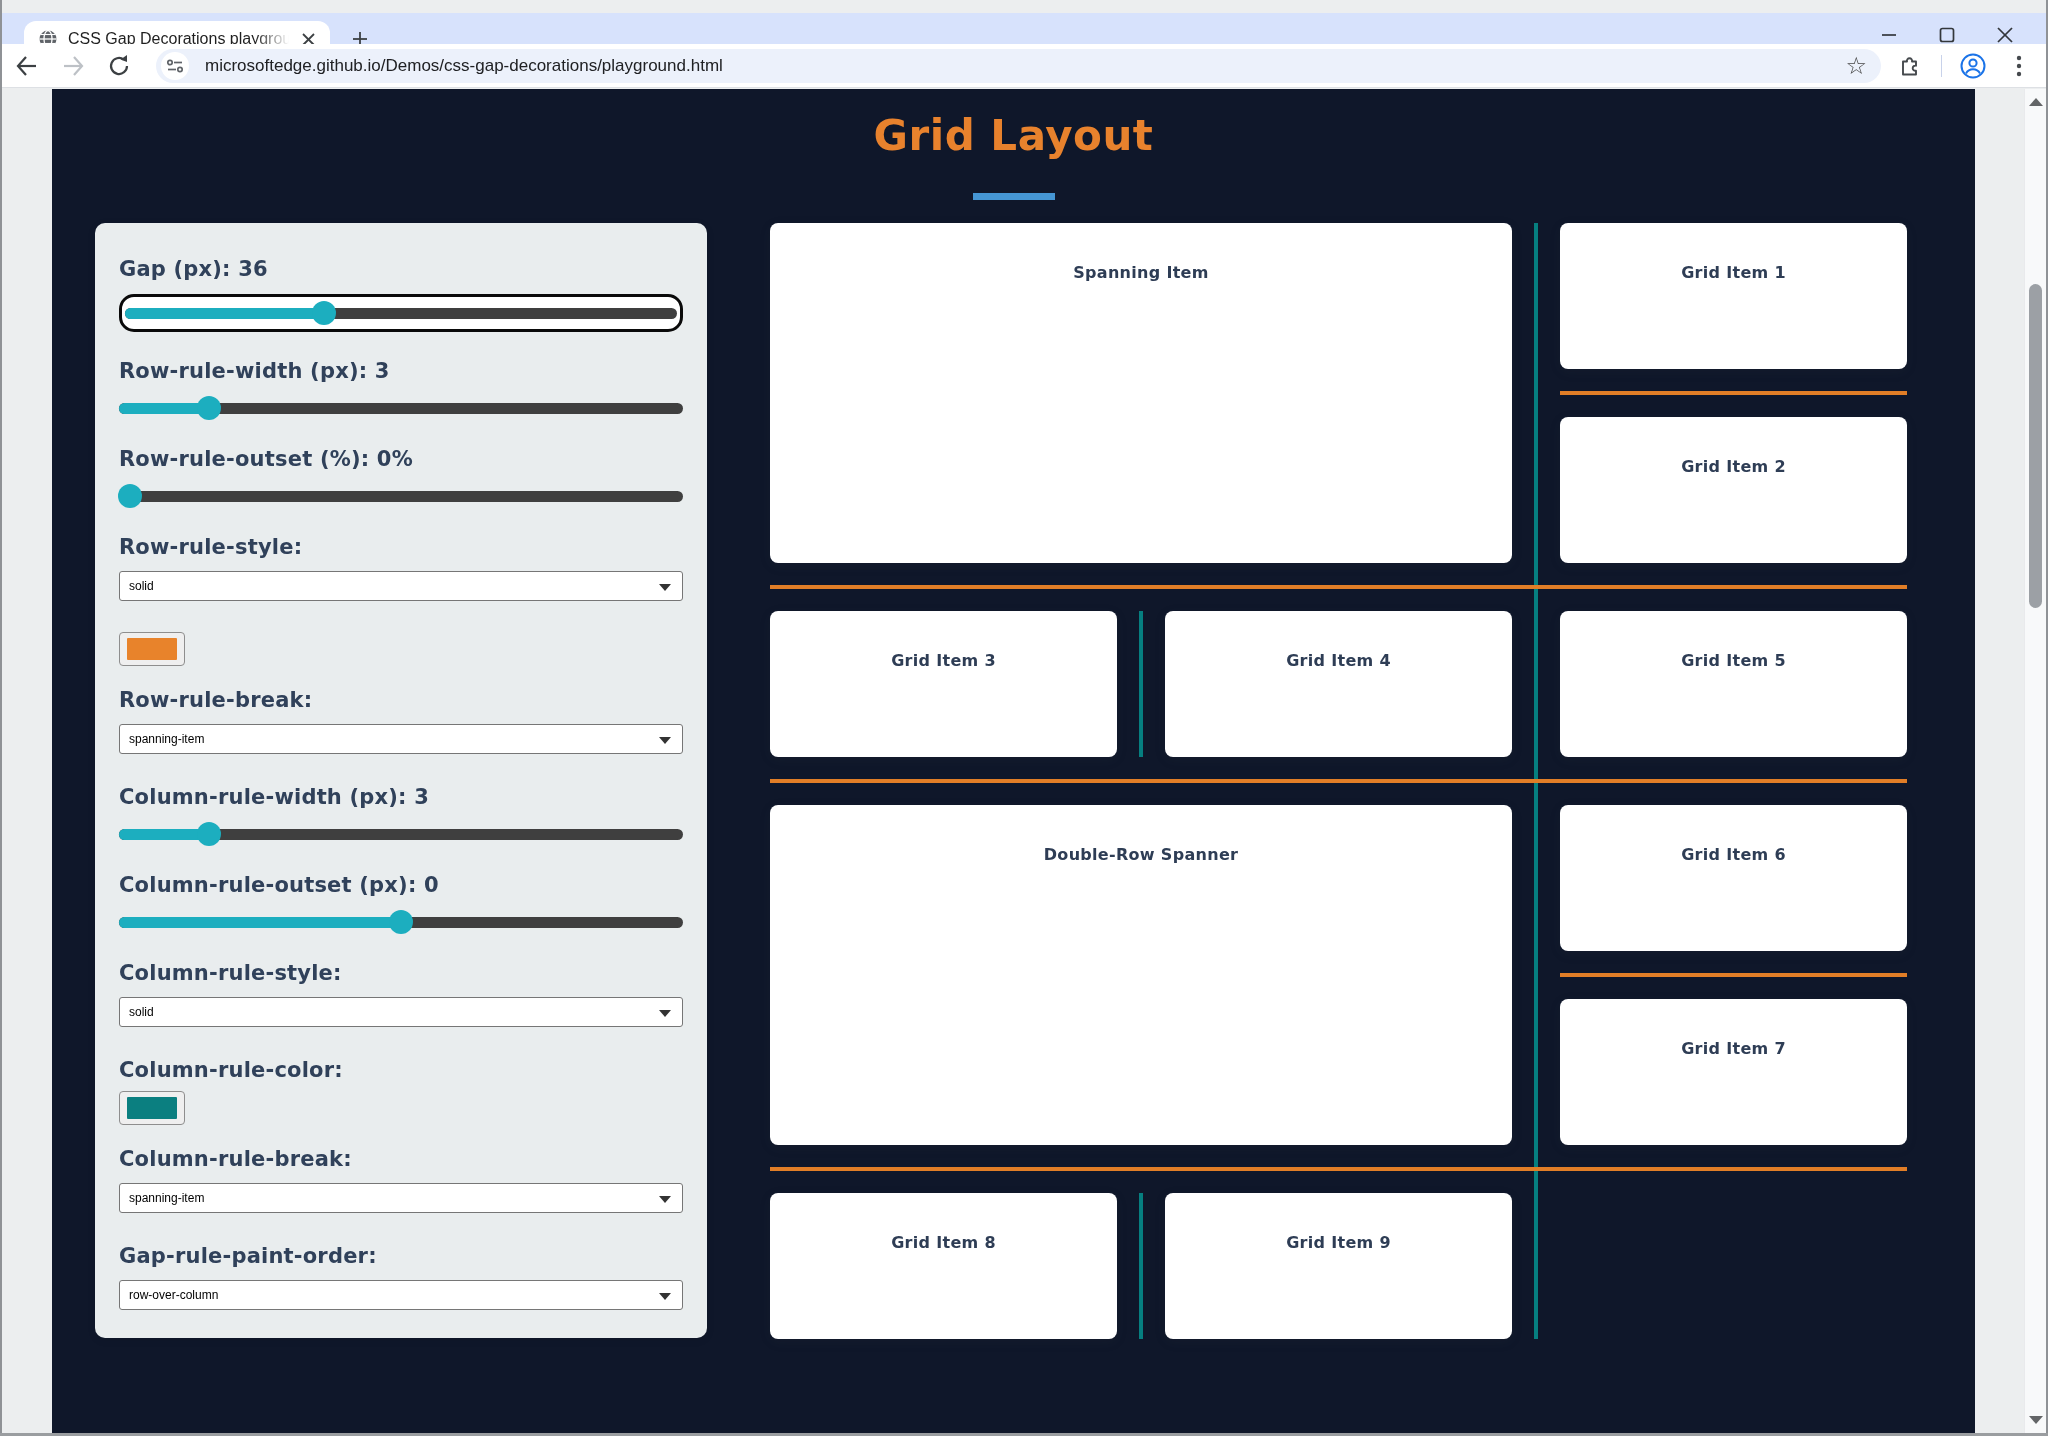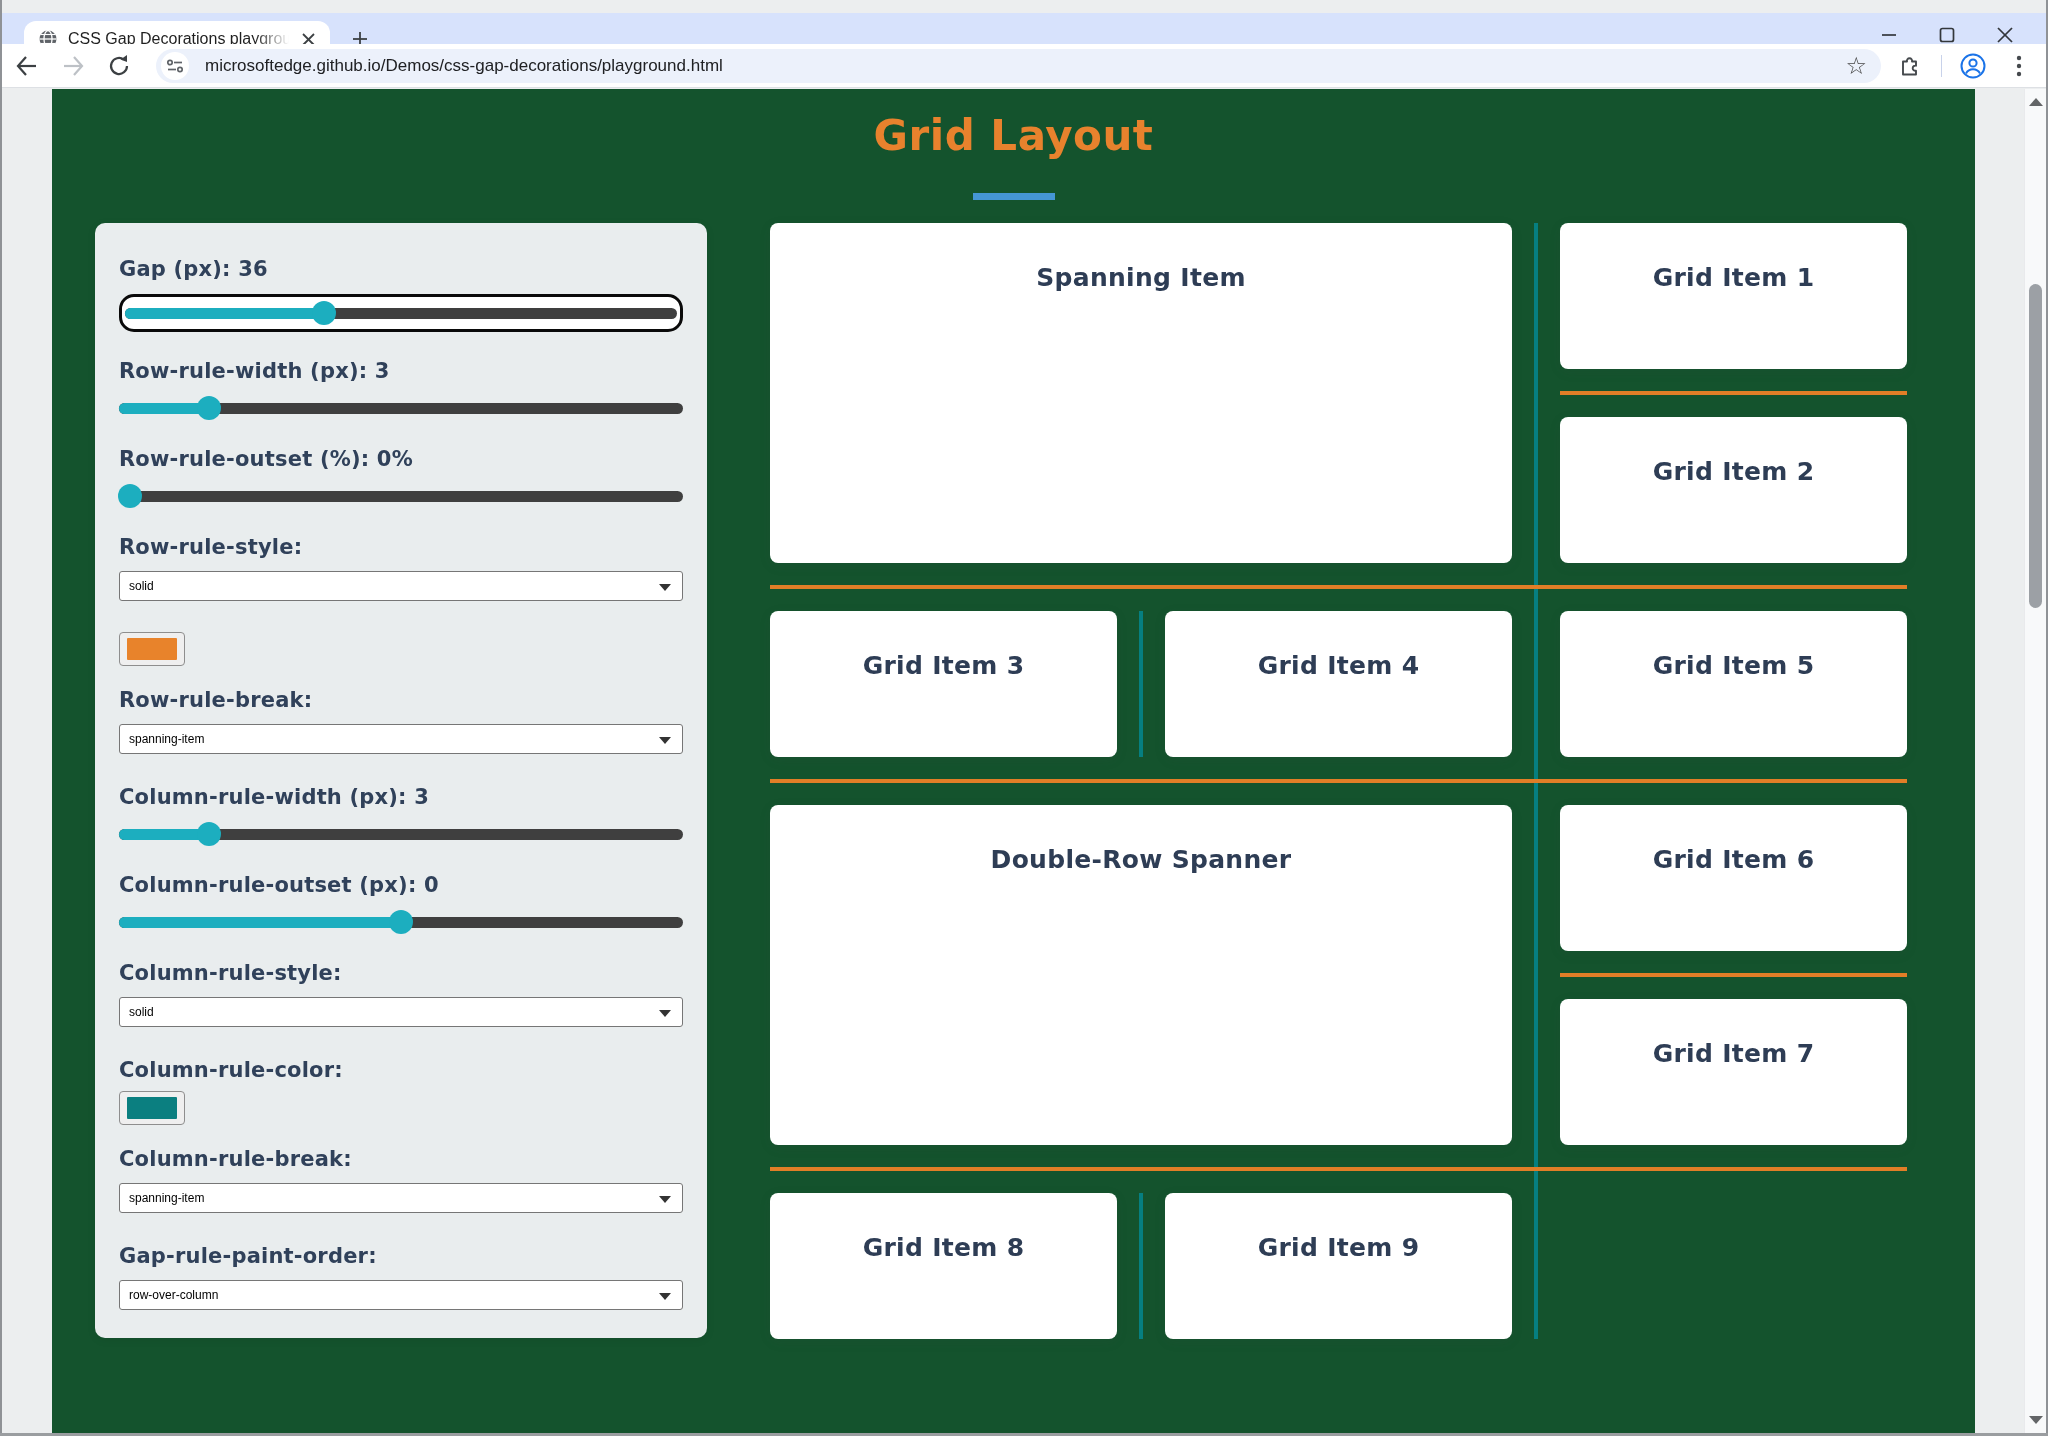--- a/index.html
+++ b/index.html
@@ -25,21 +25,21 @@
   .nav-ic { width:38px; height:38px; margin-left:8px; }
   .omnibox { flex:1; height:34px; margin:0 10px 0 18px; background:#ECF1FB; border-radius:17px; display:flex; align-items:center; padding:0 10px 0 5px; }
   .tune-wrap { width:28px; height:28px; background:#FFFFFF; border-radius:50%; display:flex; align-items:center; justify-content:center; }
   .url-text { margin-left:16px; font-size:17px; color:#202124; flex:1; white-space:nowrap; overflow:hidden; }
   .star { font-size:24px; color:#474747; line-height:1; margin-right:4px; }
   .tool-right { display:flex; align-items:center; margin-right:10px; }
   .vsep { width:1px; height:22px; background:#C8D2EA; margin:0 12px; }
 
   
   .viewport { position:absolute; left:0; top:89px; width:2048px; height:1344px; background:#ECEEEF; }
-  .content { position:absolute; left:52px; top:0; width:1923px; height:1344px; background:#14532d; }
+  .content { position:absolute; left:52px; top:0; width:1923px; height:1344px; background:#0f172a; }
 
   .page-title { position:absolute; left:0; top:22px; width:100%; text-align:center; font-size:42px; font-weight:800; letter-spacing:0.5px; color:#E8822D; }
   .title-underline { position:absolute; left:50%; top:104px; transform:translateX(-50%); width:82px; height:7px; background:#4596D4; }
 
   
   .panel { position:absolute; left:43px; top:134px; width:612px; height:1115px; background:#E9EDEE; border-radius:10px; box-shadow:0 2px 10px rgba(0,0,0,.07); padding:34px 24px 0 24px; }
   .ctl-label { font-size:21px; font-weight:700; color:#30415A; letter-spacing:0.2px; }
   .grp-slider { margin-bottom:27px; }
   .grp-slider .ctl-label { margin-bottom:13px; }
   .slider { position:relative; height:24px; }
@@ -52,21 +52,21 @@
   .sel { position:relative; width:100%; height:30px; background:#FFFFFF; border:1px solid #767676; border-radius:3px; display:flex; align-items:center; padding-left:9px; font-family:"Liberation Sans",sans-serif; font-size:12px; color:#000; }
   .sel-arrow { position:absolute; right:11px; top:12px; width:0; height:0; border-left:6px solid transparent; border-right:6px solid transparent; border-top:7px solid #333; }
   .grp-color { margin-bottom:22px; }
   .grp-color .ctl-label { margin-bottom:9px; }
   .swatch { width:66px; height:34px; background:#EFEFEF; border:1px solid #8E8E8E; border-radius:4px; padding:5px 7px; }
   .swatch-inner { width:100%; height:100%; border-radius:1px; }
 
   
   .grid-wrap { position:absolute; left:718px; top:134px; width:1137px; height:1116px; }
   .grid { display:grid; width:100%; height:100%; grid-template-columns:repeat(3,1fr); grid-template-rows:repeat(6,146px); gap:48px; }
-  .card { background:#FFFFFF; border-radius:8px; box-shadow:0 3px 12px rgba(60,64,67,.10); padding-top:40px; text-align:center; font-size:25px; font-weight:700; color:#2E3D55; letter-spacing:0.3px; }
+  .card { background:#FFFFFF; border-radius:8px; box-shadow:0 3px 12px rgba(60,64,67,.10); padding-top:40px; text-align:center; font-size:16px; font-weight:700; color:#2E3D55; letter-spacing:0.3px; }
   .span-c12 { grid-column:1 / 3; }
   .span-r12 { grid-row:1 / 3; }
   .span-r45 { grid-row:4 / 6; }
   .c3 { grid-column:3; }
   .r1{grid-row:1;} .r2{grid-row:2;} .r3{grid-row:3;} .r4{grid-row:4;} .r5{grid-row:5;} .r6{grid-row:6;}
   .c1{grid-column:1;} .c2{grid-column:2;}
   .rule { position:absolute; }
   .rule-col { width:4px; z-index:1; }
   .rule-row { height:4px; z-index:2; }
   .rule-col-long  { left:764px; top:0; height:1116px; }

